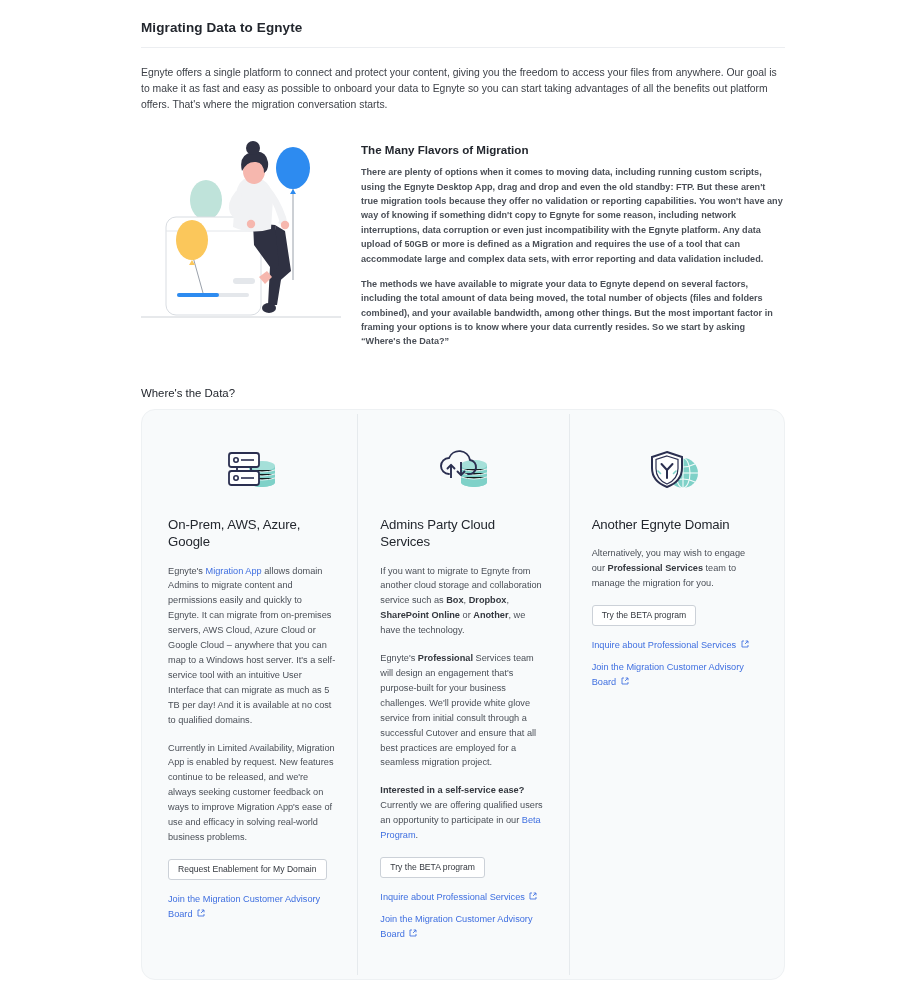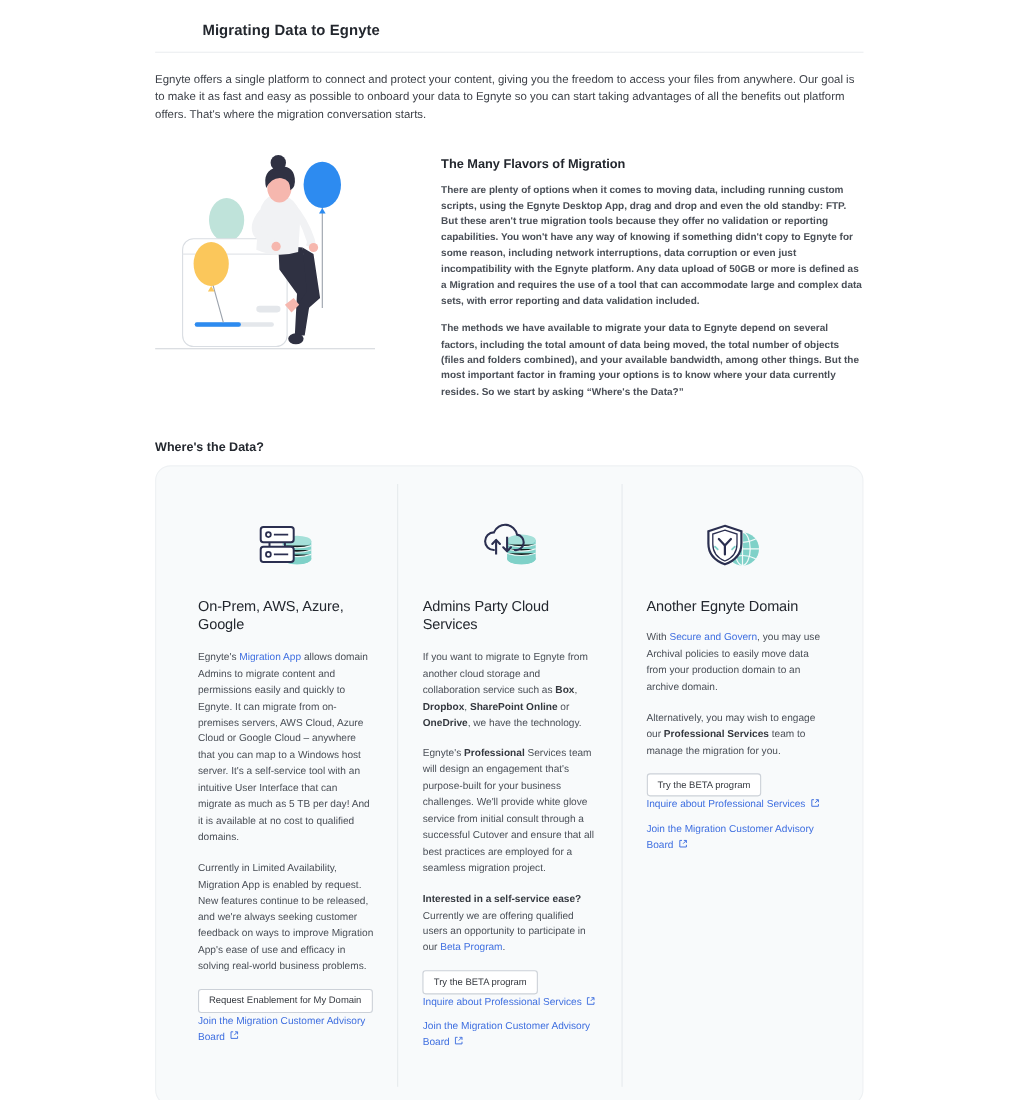--- a/index.html
+++ b/index.html
@@ -15,21 +15,20 @@
   .page { width: 921px; padding: 0; position: relative; }
   .wrap { margin: 0 136px 0 141px; }
 
   
   .page-title {
     font-size: 13.5px;
     font-weight: 700;
     color: #23272e;
     letter-spacing: .1px;
     padding-top: 20px;
-    margin-left: 43px;
   }
   .title-rule {
     border-bottom: 1px solid #eceef1;
     margin-top: 12px;
   }
   .intro {
     font-size: 10.4px;
     line-height: 1.55;
     color: #3d4148;
     margin-top: 17px;
@@ -41,50 +40,50 @@
     display: flex;
     margin-top: 22px;
     gap: 20px;
   }
   .hero-art {
     width: 200px;
     flex: 0 0 200px;
     position: relative;
     height: 190px;
   }
-  .hero-copy { flex: 1 1 auto; padding-top: 8px; margin-left: 40px; }
+  .hero-copy { flex: 1 1 auto; padding-top: 8px; }
   .hero-copy h2 {
     font-size: 11.6px;
     font-weight: 700;
     color: #23272e;
     margin: 0 0 9px 0;
   }
   .hero-copy p {
     font-size: 9.1px;
     line-height: 1.58;
     color: #4a4f57;
     margin: 0 0 11px 0;
     font-weight: bold;
   }
 
   
   .section-h {
     font-size: 11.4px;
-    font-weight: 700;
+    font-weight: 400;
     color: #23272e;
     margin: 27px 0 10px 0;
   }
 
   
   .panel {
     background: #f8fafb;
     border: 1px solid #eef1f3;
     border-radius: 14px;
     display: flex;
-    padding: 16px;
+    padding: 4px;
   }
   .col {
     flex: 1 1 33.33%;
     padding: 26px 22px 26px 22px;
     position: relative;
   }
   .col + .col { border-left: 1px solid #e6eaed; }
   .col-icon {
     height: 62px;
     display: flex;
@@ -115,20 +114,21 @@
   .btn {
     display: inline-block;
     border: 1px solid #ccd1d8;
     background: #ffffff;
     border-radius: 3px;
     padding: 5px 9px;
     font-size: 8.6px;
     color: #34383f;
     font-family: inherit;
     cursor: pointer;
+    margin-bottom: 12px;
     line-height: 1.1;
   }
 
   
   .panel2 {
     background: #ffffff;
     border: 1px solid #e9ecef;
     border-radius: 3px;
     display: flex;
     margin-top: 28px;
@@ -255,21 +255,21 @@
                 <path d="M26 29 q13 4 26 0"></path>
             </g>
             <path d="M14 26 a8 8 0 0 1 0 -16 a11 11 0 0 1 21 2 a7 7 0 0 1 -2 14" fill="none" stroke="#2b2f50" stroke-width="1.9" stroke-linecap="round"></path>
             <line x1="16" y1="30" x2="16" y2="17" stroke="#2b2f50" stroke-width="1.9"></line>
             <path d="M12.5 20.5 L16 16.8 L19.5 20.5" fill="none" stroke="#2b2f50" stroke-width="1.9" stroke-linecap="round" stroke-linejoin="round"></path>
             <line x1="26" y1="14" x2="26" y2="27" stroke="#2b2f50" stroke-width="1.9"></line>
             <path d="M22.5 23.5 L26 27.2 L29.5 23.5" fill="none" stroke="#2b2f50" stroke-width="1.9" stroke-linecap="round" stroke-linejoin="round"></path>
           </svg>
         </div>
         <h3>Admins Party Cloud Services</h3>
-        <p>If you want to migrate to Egnyte from another cloud storage and collaboration service such as <b>Box</b>, <b>Dropbox</b>, <b>SharePoint Online</b> or <b>OneDrive</b>, we have the technology.</p>
+        <p>If you want to migrate to Egnyte from another cloud storage and collaboration service such as <b>Box</b>, <b>Dropbox</b>, <b>SharePoint Online</b> or <b>Another</b>, we have the technology.</p>
         <p>Egnyte's <b>Professional</b> Services team will design an engagement that's purpose-built for your business challenges. We'll provide white glove service from initial consult through a successful Cutover and ensure that all best practices are employed for a seamless migration project.</p>
         <p><b>Interested in a self-service ease?</b> Currently we are offering qualified users an opportunity to participate in our <a class="lnk">Beta Program</a>.</p>
         <button class="btn">Try the BETA program</button>
         <div>
           <a class="lnk-ext">Inquire about Professional Services <svg class="ext-ico" width="8" height="8" viewBox="0 0 12 12" xmlns="http://www.w3.org/2000/svg">
                 <path d="M4.5 1.5H1.5v9h9V7.5" fill="none" stroke="#3f6fe0" stroke-width="1.3"></path>
                 <path d="M7 1.5h3.5V5" fill="none" stroke="#3f6fe0" stroke-width="1.3"></path>
                 <path d="M6 6 L10.3 1.7" fill="none" stroke="#3f6fe0" stroke-width="1.3"></path>
               </svg></a>
           <a class="lnk-ext">Join the Migration Customer Advisory Board <svg class="ext-ico" width="8" height="8" viewBox="0 0 12 12" xmlns="http://www.w3.org/2000/svg">
@@ -295,21 +295,20 @@
             <path d="M20 9 L31 12.5 v9 c0 8 -5 13 -11 15.5 c-6 -2.5 -11 -7.5 -11 -15.5 v-9 z" fill="none" stroke="#2b2f50" stroke-width="1.2"></path>
             <path d="M14.5 17 L20 23 L25.5 17" fill="none" stroke="#2b2f50" stroke-width="2" stroke-linecap="round" stroke-linejoin="round"></path>
             <line x1="20" y1="23" x2="20" y2="31" stroke="#2b2f50" stroke-width="2" stroke-linecap="round"></line>
             <g stroke="#7fd1c8" stroke-width="1.6" stroke-linecap="round">
               <line x1="11" y1="24" x2="13.5" y2="26.5"></line>
               <line x1="29" y1="24" x2="26.5" y2="26.5"></line>
             </g>
           </svg>
         </div>
         <h3>Another Egnyte Domain</h3>
-        <p>With <a class="lnk">Secure and Govern</a>, you may use Archival policies to easily move data from your production domain to an archive domain.</p>
         <p>Alternatively, you may wish to engage our <b>Professional Services</b> team to manage the migration for you.</p>
         <button class="btn">Try the BETA program</button>
         <div>
           <a class="lnk-ext">Inquire about Professional Services <svg class="ext-ico" width="8" height="8" viewBox="0 0 12 12" xmlns="http://www.w3.org/2000/svg">
                 <path d="M4.5 1.5H1.5v9h9V7.5" fill="none" stroke="#3f6fe0" stroke-width="1.3"></path>
                 <path d="M7 1.5h3.5V5" fill="none" stroke="#3f6fe0" stroke-width="1.3"></path>
                 <path d="M6 6 L10.3 1.7" fill="none" stroke="#3f6fe0" stroke-width="1.3"></path>
               </svg></a>
           <a class="lnk-ext">Join the Migration Customer Advisory Board <svg class="ext-ico" width="8" height="8" viewBox="0 0 12 12" xmlns="http://www.w3.org/2000/svg">
                 <path d="M4.5 1.5H1.5v9h9V7.5" fill="none" stroke="#3f6fe0" stroke-width="1.3"></path>

